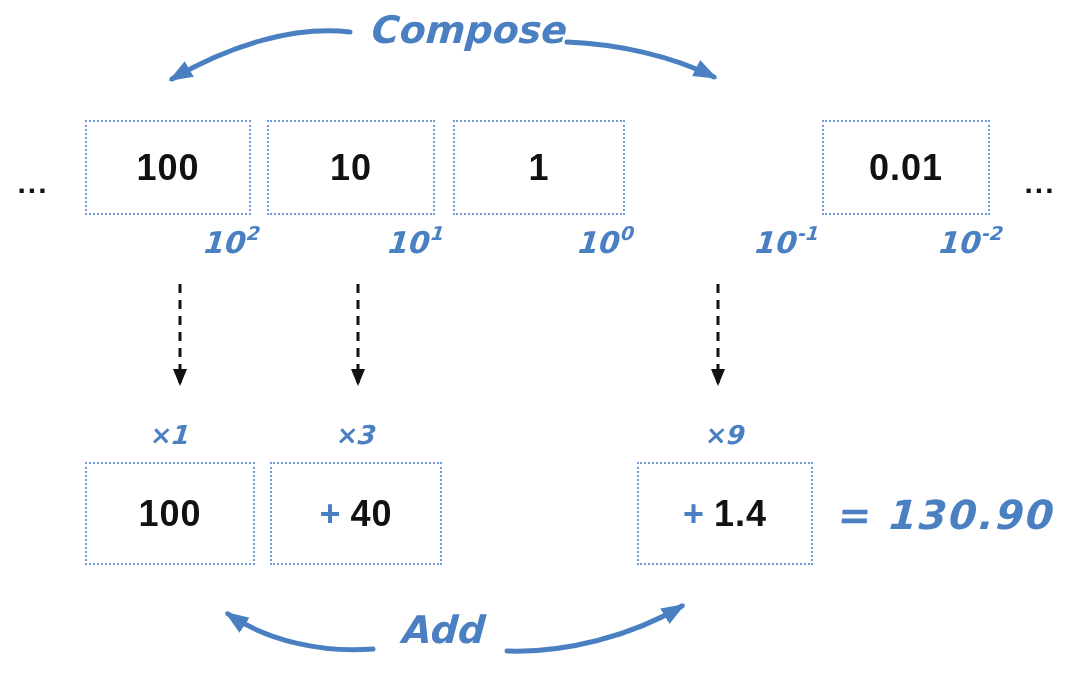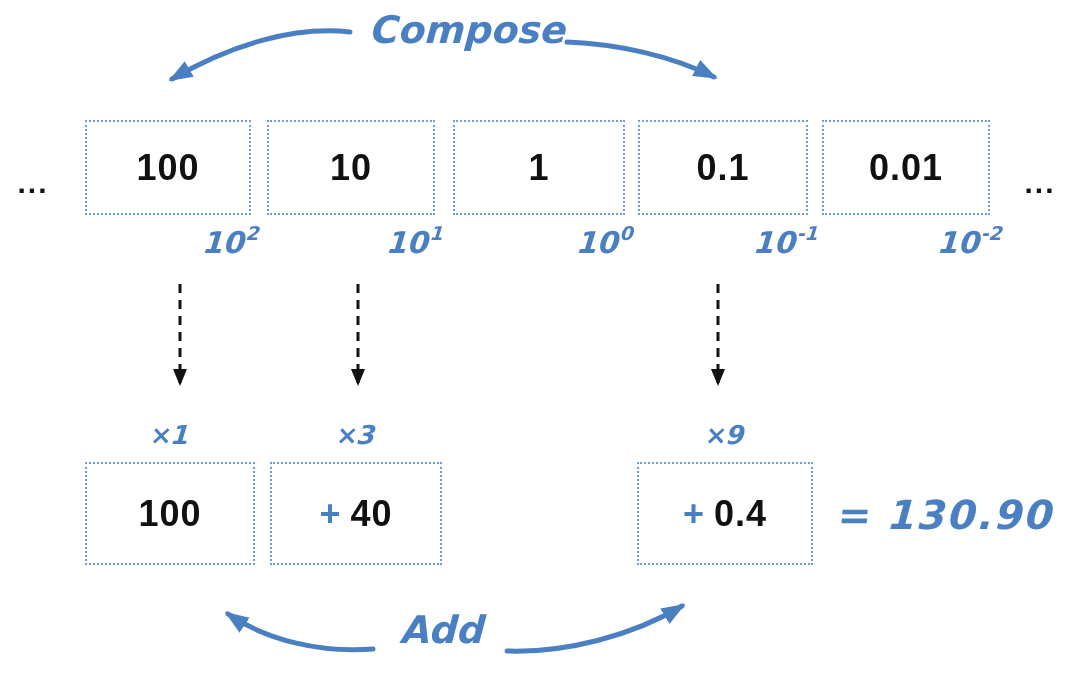--- a/index.html
+++ b/index.html
@@ -118,23 +118,20 @@
 
   <div class="pbox" style="left:85px;width:166px;">
     <span class="num">100</span>
   </div>
   <div class="pbox" style="left:267px;width:168px;">
     <span class="num">10</span>
   </div>
   <div class="pbox" style="left:453px;width:172px;">
     <span class="num">1</span>
   </div>
-  <div class="pbox" style="left:638px;width:170px;">
-    <span class="num">0.1</span>
-  </div>
   <div class="pbox" style="left:822px;width:168px;">
     <span class="num">0.01</span>
   </div>
 
   <div class="power" style="left:85px;width:174px;">
     <span>10</span><sup>2</sup>
   </div>
   <div class="power" style="left:267px;width:176px;">
     <span>10</span><sup>1</sup>
   </div>
@@ -155,18 +152,18 @@
   <div class="bbox" style="left:85px;width:170px;">
     <span class="op"></span>
       <span class="num">100</span>
   </div>
   <div class="bbox" style="left:270px;width:172px;">
     <span class="op">+</span>
       <span class="num">40</span>
   </div>
   <div class="bbox" style="left:637px;width:176px;">
     <span class="op">+</span>
-      <span class="num">0.4</span>
+      <span class="num">1.4</span>
   </div>
 
   <div class="hand result">= 130.90</div>
 
 </div>
 
 </body></html>

